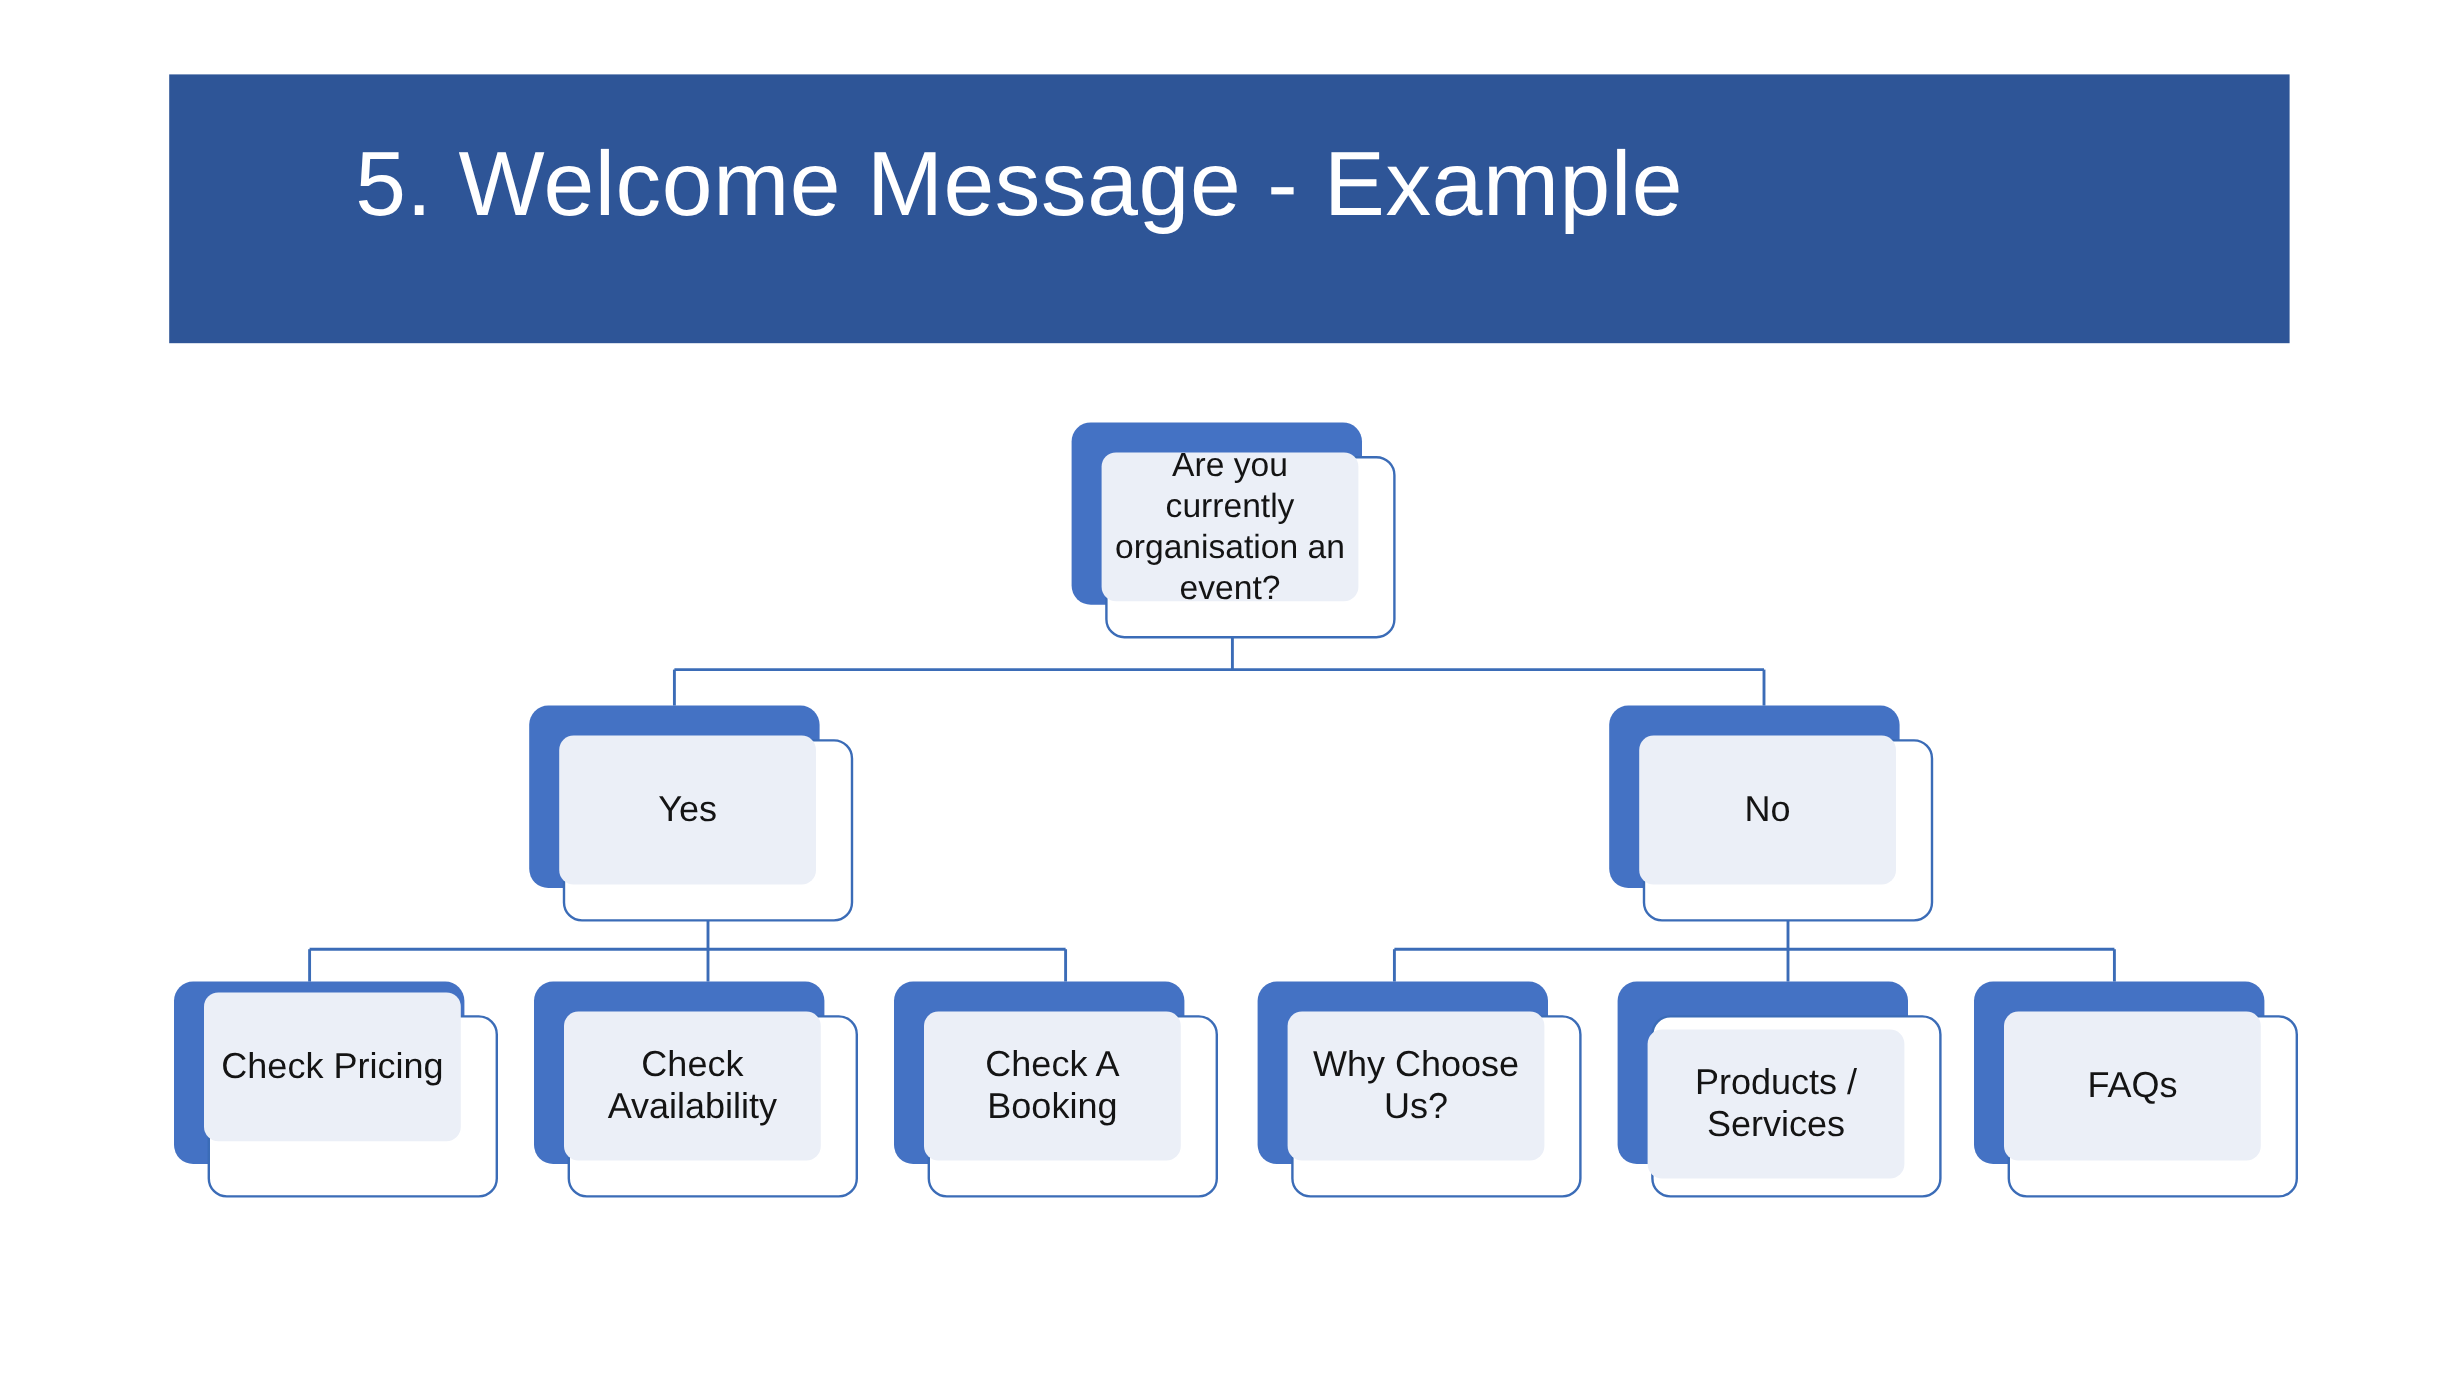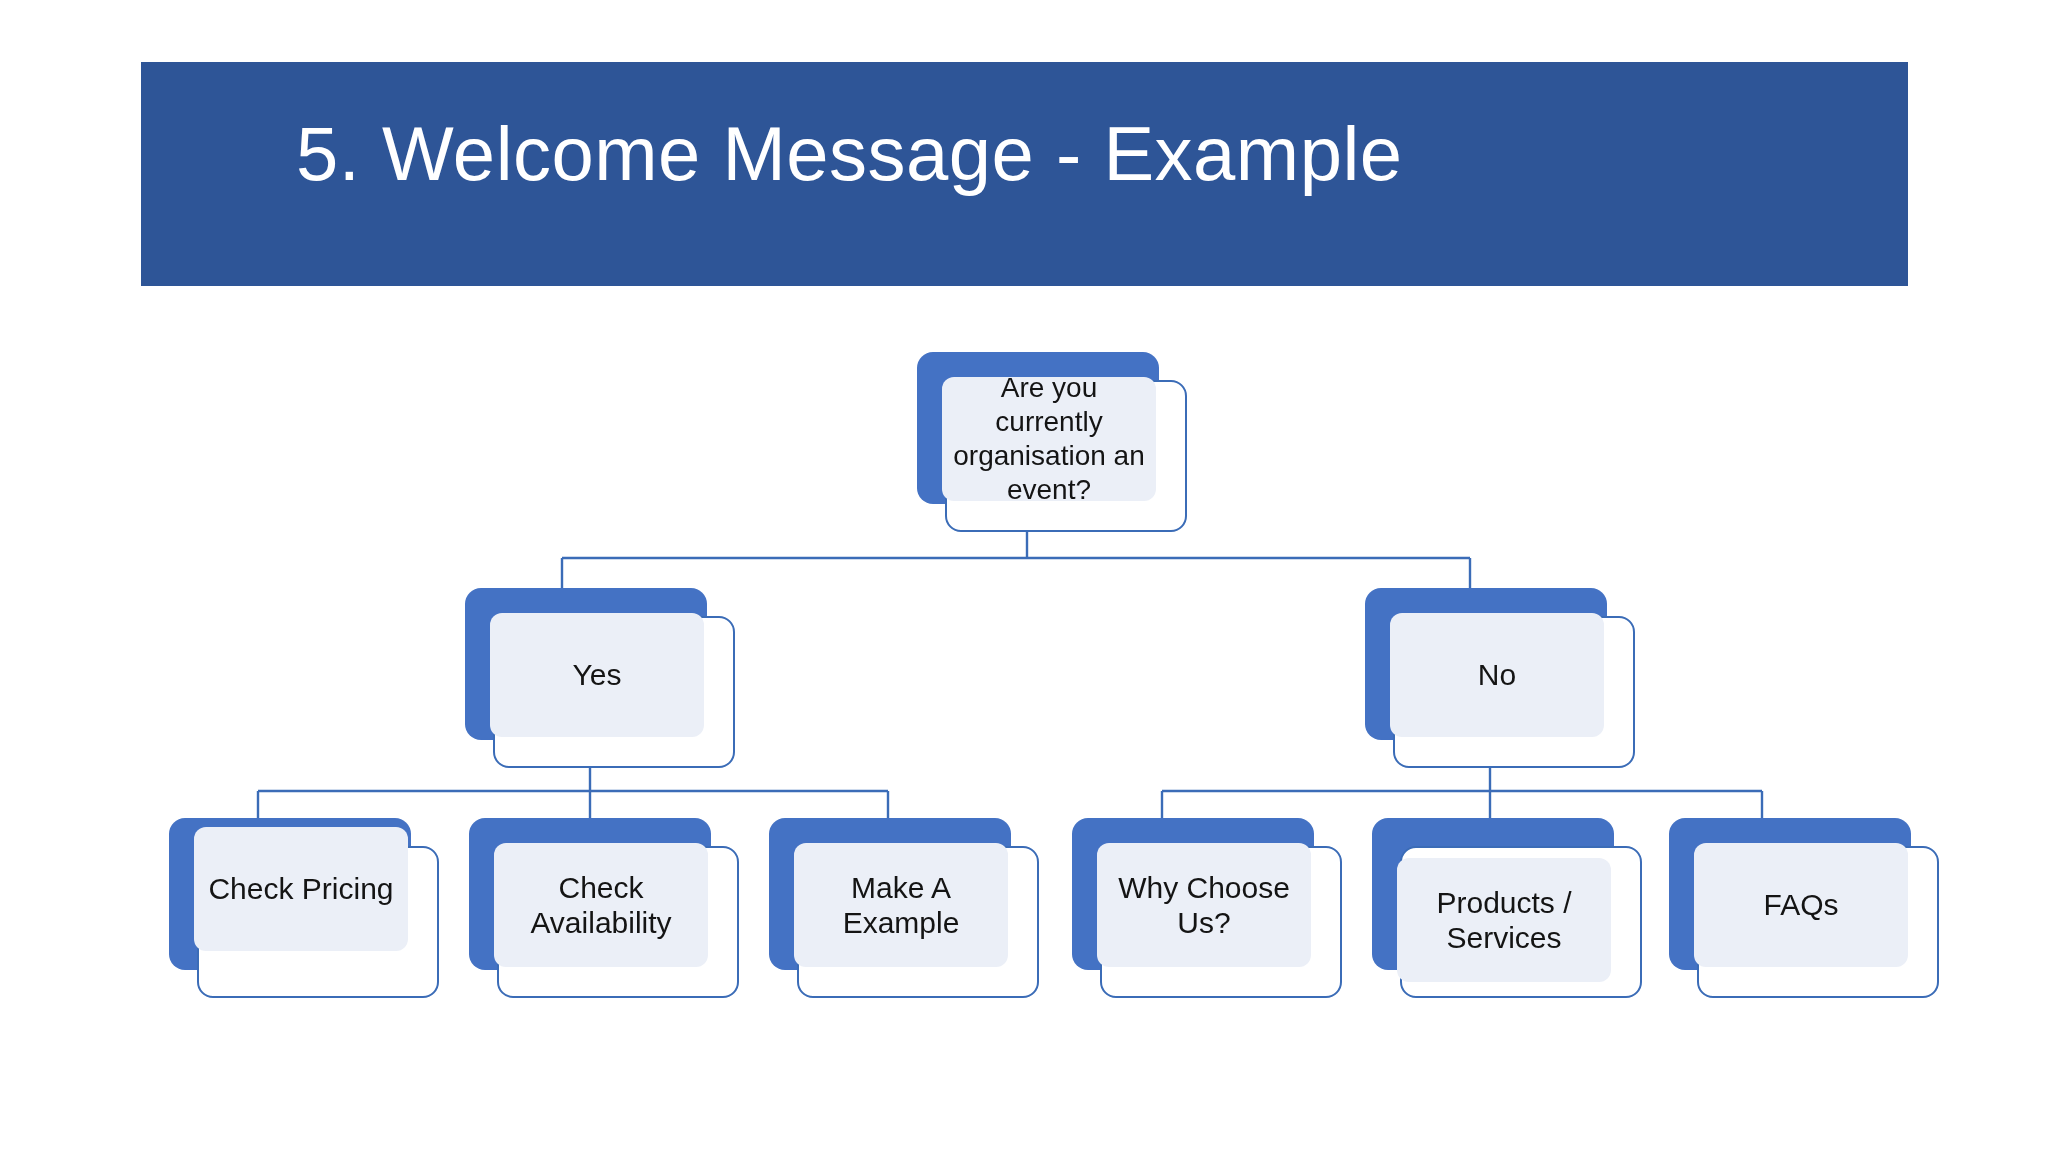--- a/index.html
+++ b/index.html
@@ -47,21 +47,20 @@
     left: 0;
     top: 0;
     width: 2048px;
     height: 1152px;
     pointer-events: none;
   }
 
   
   .node {
     position: absolute;
-    margin-left: 24px;
   }
   
   .node .plate-blue {
     position: absolute;
     left: 0;
     top: 0;
     border-radius: 16px;
     background: #4472C4;
   }
   
@@ -166,21 +165,21 @@
     <div class="plate-outline" style="left:28px; top:28px; width:242px; height:152px;"></div>
     <div class="plate-fill" style="left:25px; top:25px; width:214px; height:124px;">
       <span class="node-label">Check Availability</span>
     </div>
   </div>
 
   <div class="node" style="left:745px; top:818px; width:270px; height:180px;">
     <div class="plate-blue" style="left:0px;  top:0px;  width:242px; height:152px;"></div>
     <div class="plate-outline" style="left:28px; top:28px; width:242px; height:152px;"></div>
     <div class="plate-fill" style="left:25px; top:25px; width:214px; height:124px;">
-      <span class="node-label">Make A Example</span>
+      <span class="node-label">Check A Booking</span>
     </div>
   </div>
 
   <div class="node" style="left:1048px; top:818px; width:283px; height:180px;">
     <div class="plate-blue" style="left:0px;  top:0px;  width:242px; height:152px;"></div>
     <div class="plate-outline" style="left:28px; top:28px; width:242px; height:152px;"></div>
     <div class="plate-fill" style="left:25px; top:25px; width:214px; height:124px;">
       <span class="node-label">Why Choose Us?</span>
     </div>
   </div>

